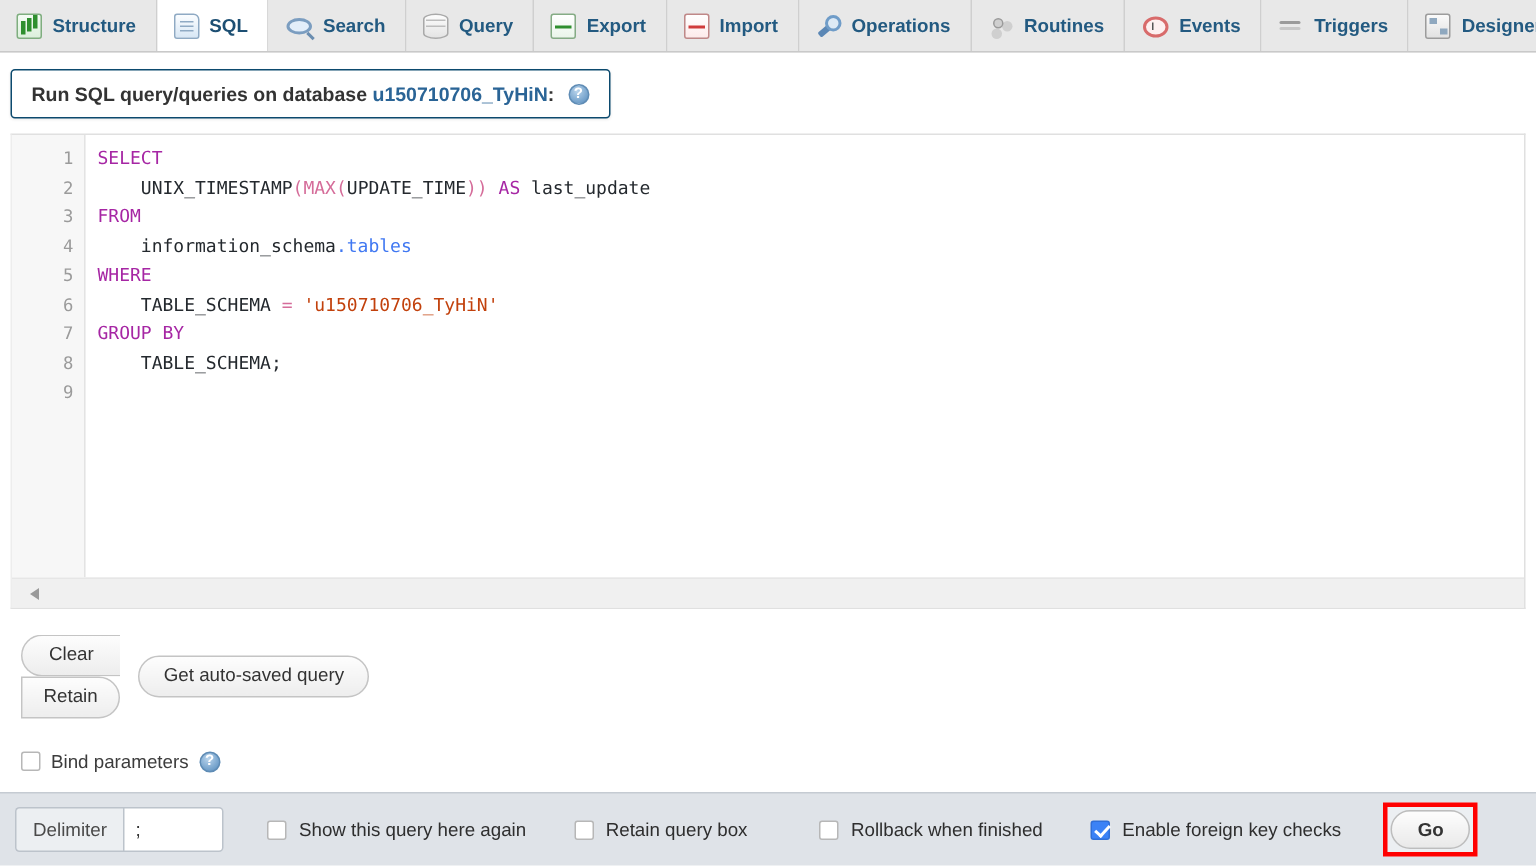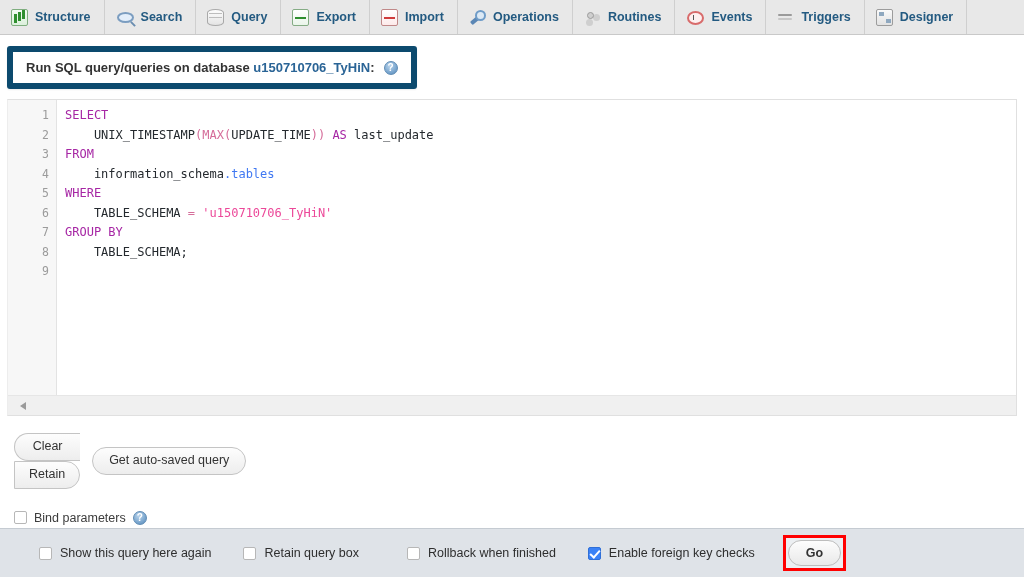--- a/index.html
+++ b/index.html
@@ -74,21 +74,21 @@
   .ic-designer { background: linear-gradient(#fafafa,#e2e2e2); border:1px solid #9c9c9c; border-radius:2px;}
   .ic-designer:after{ content:""; position:absolute; left:2px; top:2px; width:5px; height:4px; background:#8fa8bf; box-shadow: 7px 7px 0 #8fa8bf;}
 
   
   #panelwrap { padding: 11px 0 0 7px; }
   #querypanel {
     display: inline-flex;
     align-items: center;
     gap: 9px;
     background: #ffffff;
-    border: 6px solid #0c4a6e;
+    border: 1px solid #0c4a6e;
     border-radius: 3px;
     padding: 8px 13px;
     box-shadow: 0 1px 2px rgba(0,0,0,.07);
   }
   #querytitle { font-size: 13px; font-weight: bold; color: #333; white-space: nowrap; }
   #querytitle .dbname { color: #2a6496; }
   .help-ico {
     width: 14px; height: 14px; border-radius: 50%;
     background: radial-gradient(circle at 40% 32%, #b9d4ec, #6f9ec9 72%, #547fa8);
     border: 1px solid #5f8cb5;
@@ -134,21 +134,21 @@
     line-height: 19.5px;
     white-space: pre;
     color: #24292e;
     overflow: hidden;
   }
   .k   { color: #a626a4; }            
   .fn  { color: #d56d9a; }            
   .id  { color: #24292e; }            
   .tbl { color: #4078f2; }            
   .op  { color: #d56d9a; }            
-  .str { color: #ec4899; }            
+  .str { color: #c2410c; }            
 
   #hscroll {
     height: 20px;
     background: #f0f0f0;
     border-top: 1px solid #e6e6e6;
     display: flex;
     align-items: center;
     padding-left: 12px;
   }
   #scroll-left-arrow {
@@ -255,20 +255,24 @@
     font-family: Liberation Sans, sans-serif;
   }
 </style>
 </head>
 <body>
 
 <div id="tabbar">
     <div class="tab">
       <span class="tab-ico ic-structure"></span>
       <span class="tab-label">Structure</span>
+    </div>
+    <div class="tab active">
+      <span class="tab-ico ic-sql"></span>
+      <span class="tab-label">SQL</span>
     </div>
     <div class="tab">
       <span class="tab-ico ic-search"></span>
       <span class="tab-label">Search</span>
     </div>
     <div class="tab">
       <span class="tab-ico ic-query"></span>
       <span class="tab-label">Query</span>
     </div>
     <div class="tab">
@@ -338,20 +342,24 @@
   <button class="btn single">Get auto-saved query</button>
 </div>
 
 <div id="bindrow">
   <span class="cbx"></span>
   <span class="cbx-label">Bind parameters</span>
   <span class="help-ico">?</span>
 </div>
 
 <div id="footer">
+  <div id="delimgroup">
+    <span id="delimlabel">Delimiter</span>
+    <input id="delimfield" type="text" value=";" style="">
+  </div>
   <div id="footer-checkboxes" style="display:flex;align-items:center;">
       <div class="foot-cb" style="margin-left: 29px;">
         <span class="cbx"></span>
         <span class="cbx-label">Show this query here again</span>
       </div>
       <div class="foot-cb" style="margin-left: 32px;">
         <span class="cbx"></span>
         <span class="cbx-label">Retain query box</span>
       </div>
       <div class="foot-cb" style="margin-left: 48px;">

